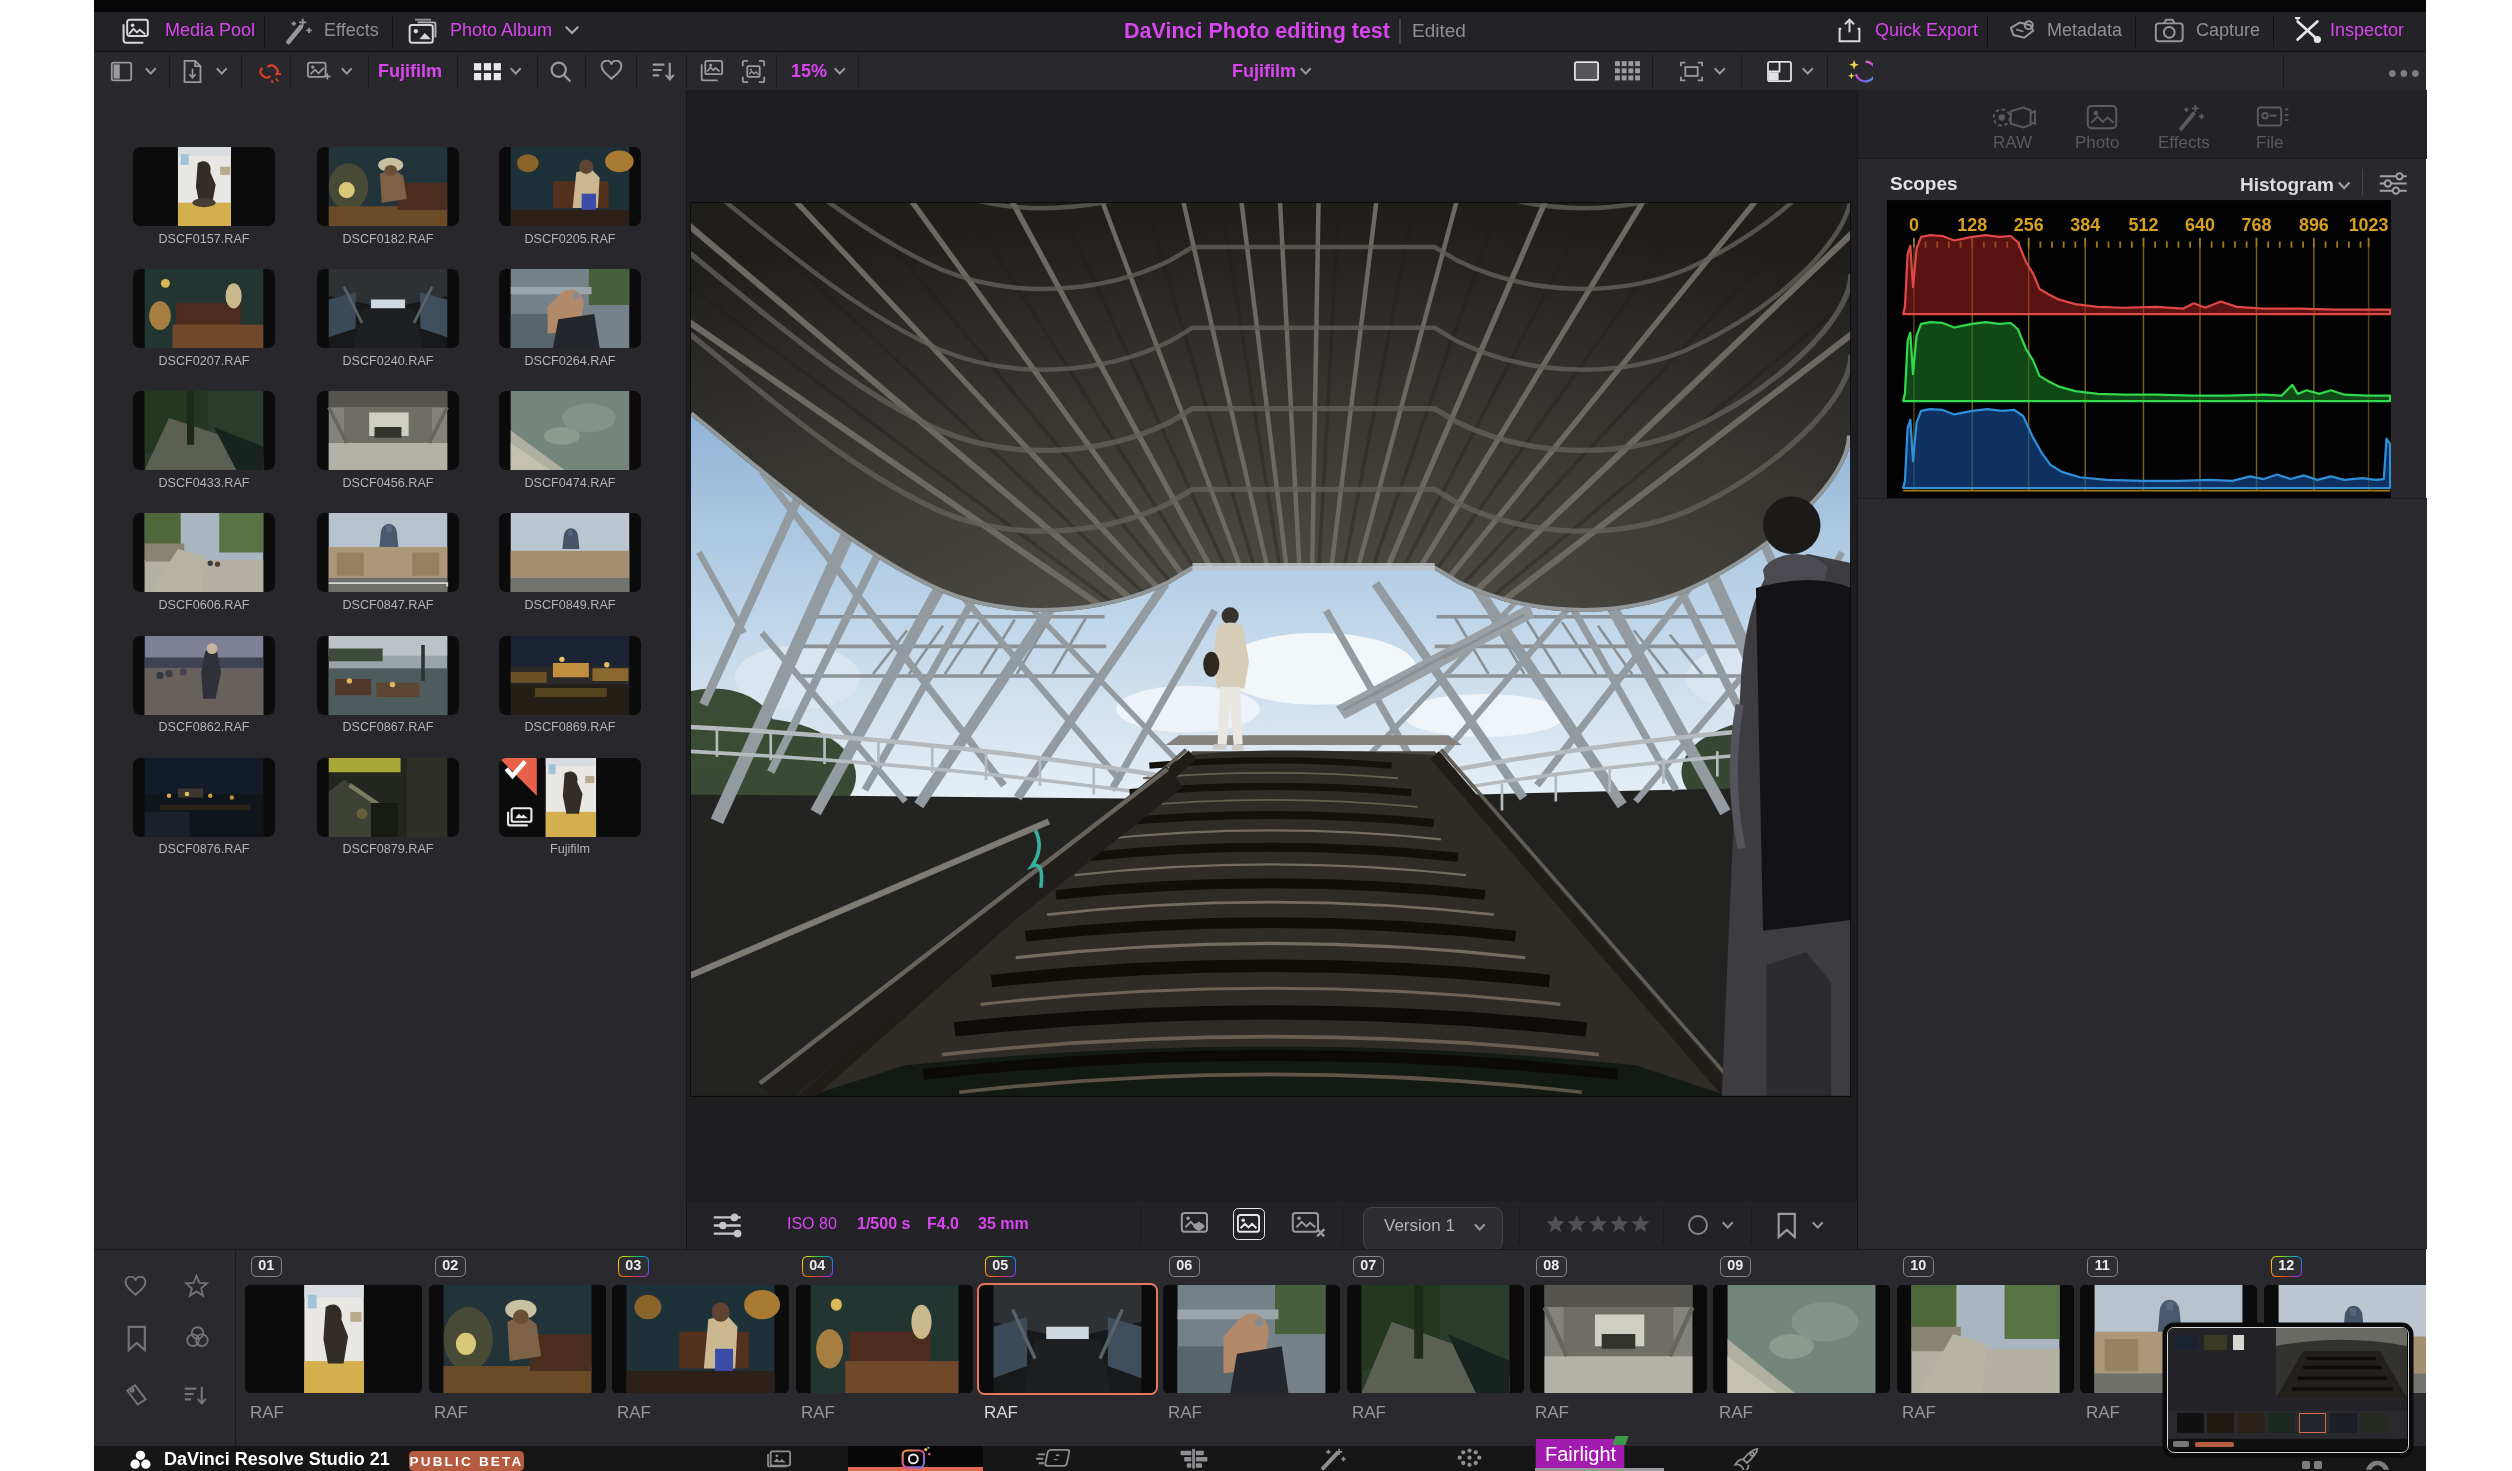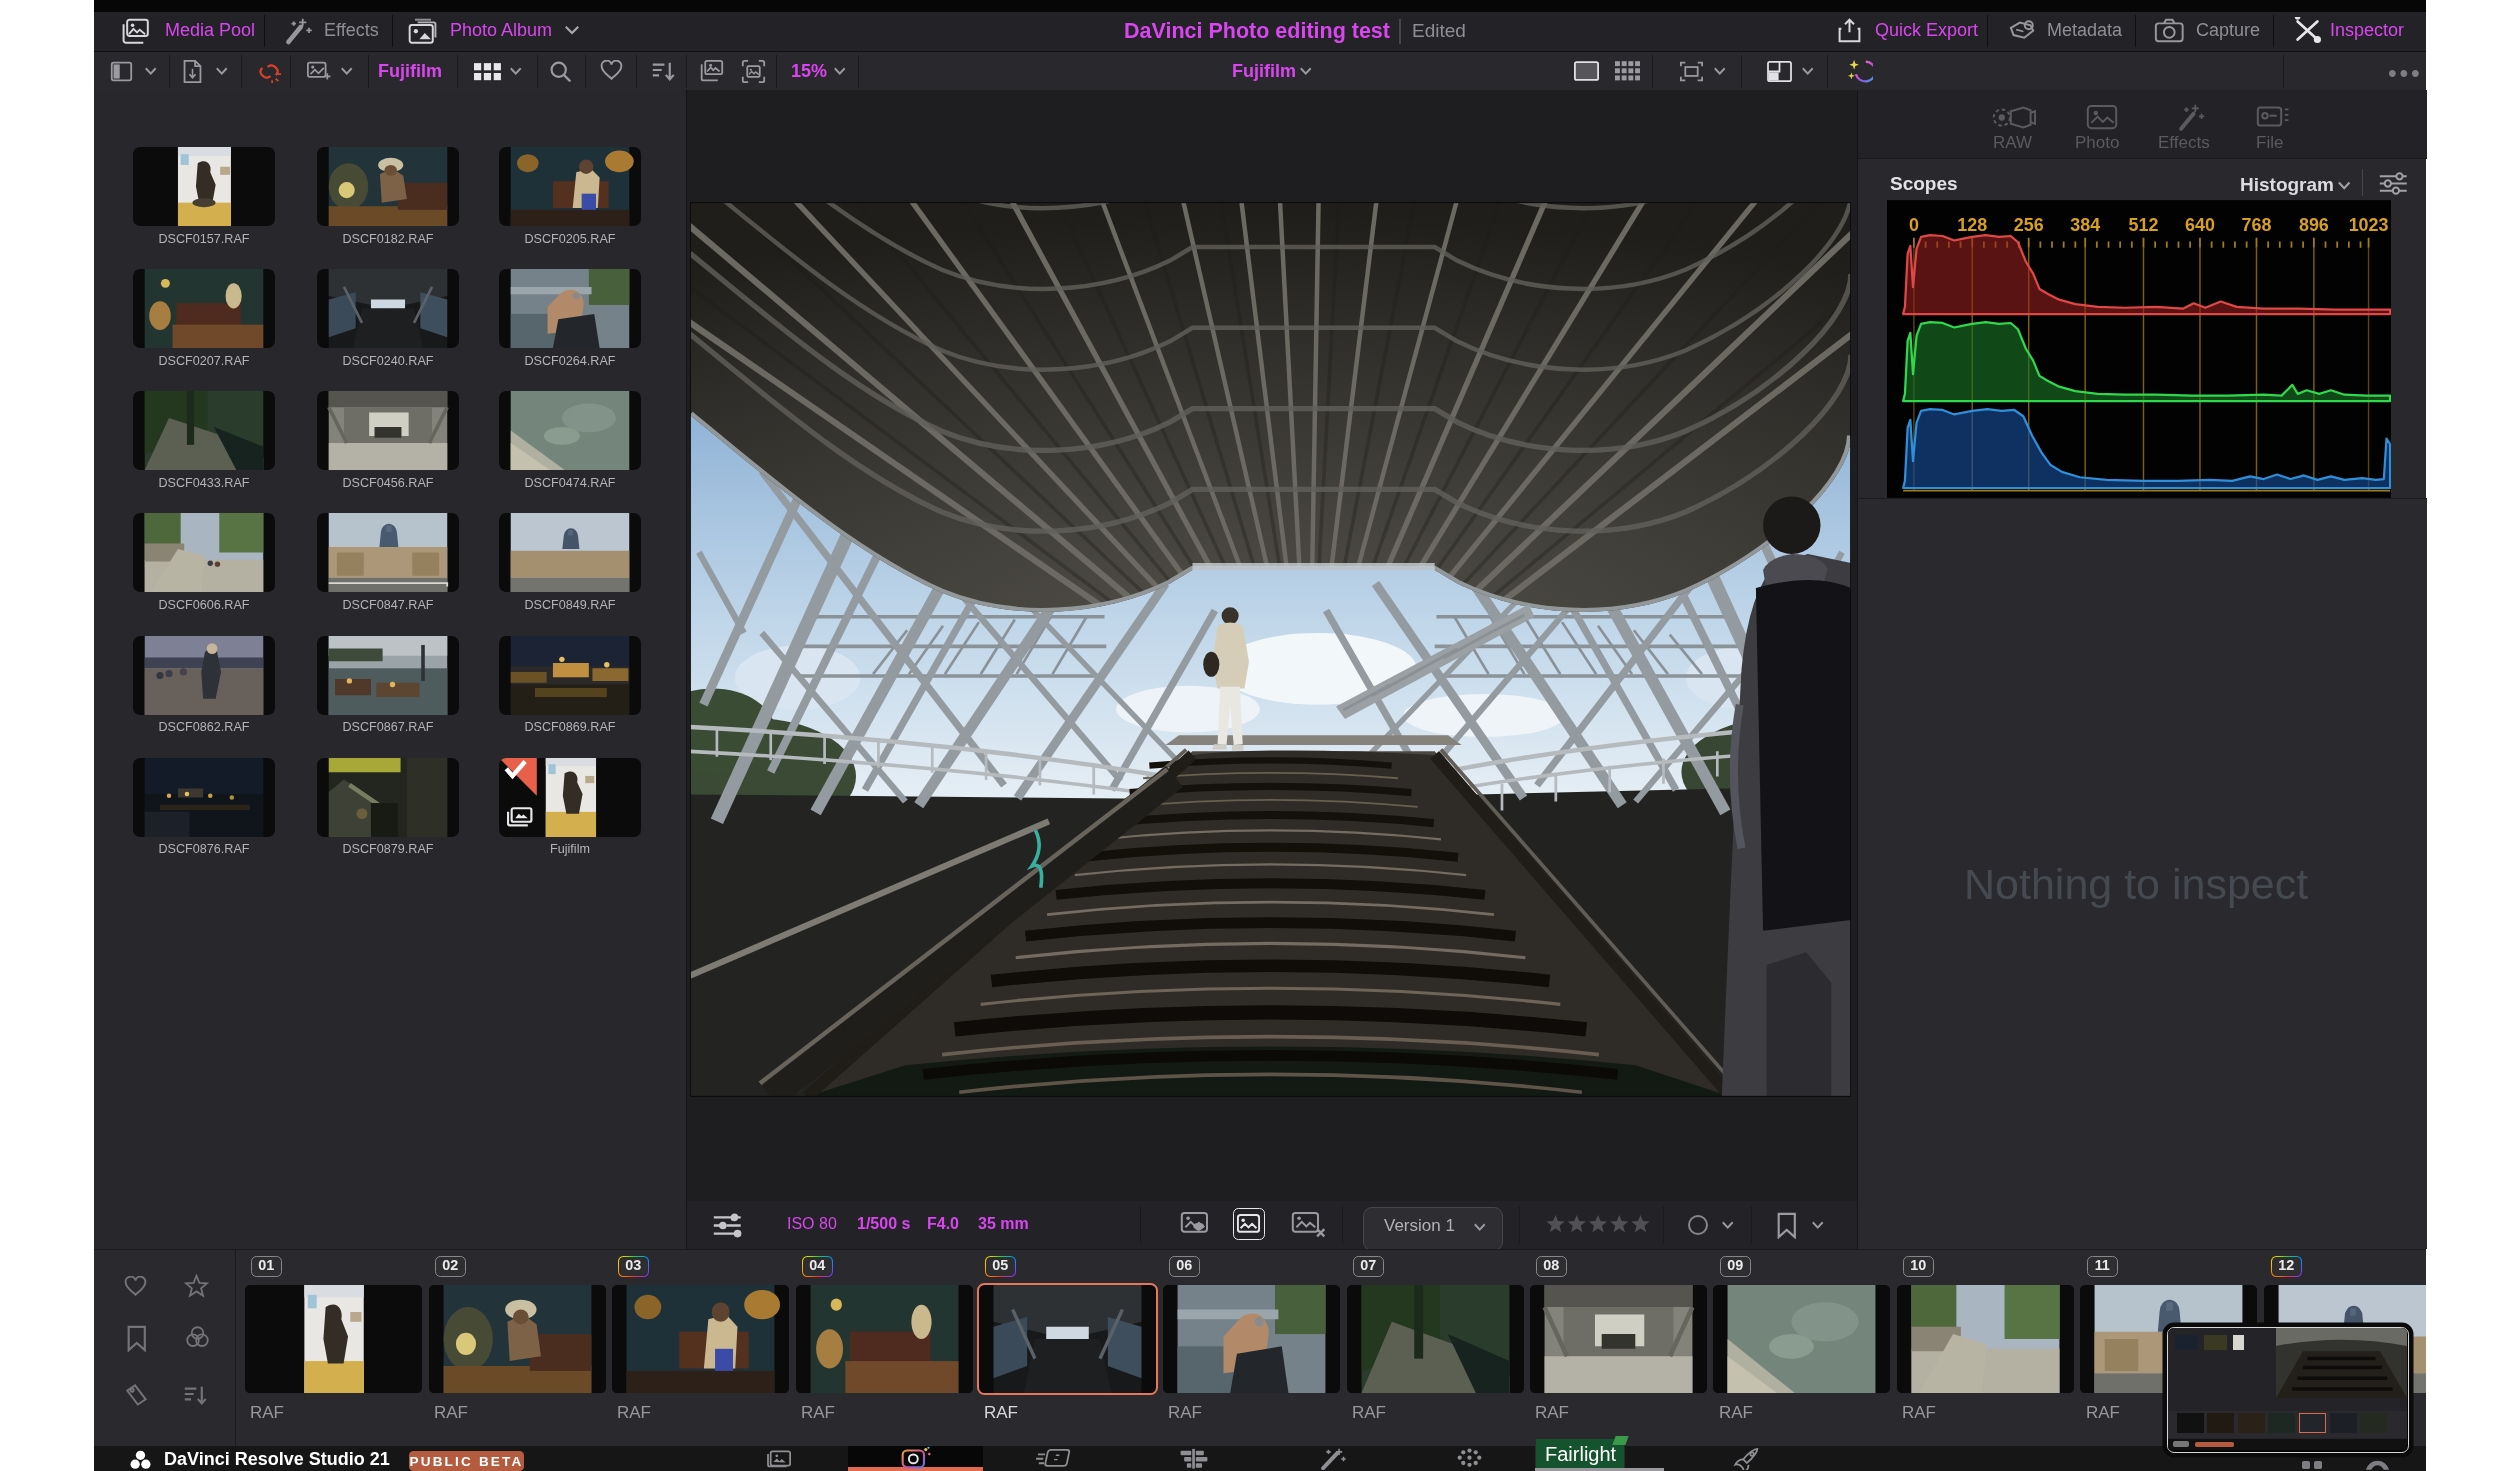--- a/index.html
+++ b/index.html
@@ -765,21 +765,20 @@
           <path d="M95 53 V324 M158 53 V324 M221 53 V324 M286 53 V324 M349 53 V324 M412 53 V324 M476 53 V324"></path>
           <path d="M30 53 V324 M537 53 V324" opacity=".7"></path>
         </g>
 <path d="M18 324 H561" stroke="#9f7c18" stroke-width="2"></path>
 <path d="M18 127 L20 119 L23 60 L26 51 L29 97 L33 54 L38 41 L48 39 L62 40 L75 45 L85 43 L95 41 L110 39 L125 41 L138 40 L146 47 L155 69 L163 82 L170 99 L180 105 L192 111 L210 116 L235 119 L265 120 L300 119 L330 121 L342 115 L355 120 L372 113 L390 119 L420 121 L460 121 L500 122 L540 122 L561 122 L561 127 Z" fill="rgba(150,32,32,.6)" stroke="#e04848" stroke-width="2.5" stroke-linejoin="round"></path>
 <path d="M18 224 L20 216 L23 157 L26 148 L29 194 L33 151 L38 138 L48 136 L62 137 L75 142 L85 140 L95 138 L110 136 L125 138 L138 137 L146 144 L155 166 L163 179 L170 196 L180 202 L192 208 L210 213 L235 216 L265 217 L300 217 L340 218 L380 218 L420 217 L440 218 L452 206 L458 216 L468 212 L482 216 L495 212 L510 217 L535 218 L561 218 L561 224 Z" fill="rgba(26,110,36,.65)" stroke="#30d84e" stroke-width="2.5" stroke-linejoin="round"></path>
 <path d="M18 321 L20 313 L23 254 L26 245 L29 291 L33 248 L38 235 L48 233 L62 234 L75 239 L85 237 L95 235 L112 233 L128 235 L142 234 L152 241 L162 263 L172 281 L182 295 L195 303 L215 309 L245 312 L285 313 L325 313 L360 312 L385 313 L405 308 L420 311 L435 306 L450 311 L465 307 L480 312 L495 308 L510 312 L530 310 L545 312 L554 311 L557 266 L561 272 L561 321 Z" fill="rgba(22,76,150,.65)" stroke="#2f8fd8" stroke-width="2.5" stroke-linejoin="round"></path>
 </svg>
 <div class="abs" style="left:0;top:408px;width:569px;height:0.9px;background:#1c1c1f"></div>
 <div class="abs" style="left:0;top:409px;width:569px;height:750px;background:#2a2a2e"></div>
-<div class="abs" style="left:106px;top:770px;font-size:43px;color:#454a51">Nothing to inspect</div>
 </div>
 <div id="filmstrip">
 <div class="abs" style="left:141px;top:0;width:0.9px;height:197px;background:#1b1b1e"></div>
 <svg class="abs" style="left:30px;top:26px" width="23" height="21.5" viewBox="0 0 26 24">
         <path d="M13 21 C9 17 2 13 2 7.5 A5 5 0 0 1 13 5 A5 5 0 0 1 24 7.5 C24 13 17 17 13 21z" fill="none" stroke="#737378" stroke-width="2.2"></path>
       </svg>
 <svg class="abs" style="left:90px;top:24px" width="25" height="24" viewBox="0 0 28 27">
         <path d="M14 2 l3.2 8 8.6.5-6.6 5.5 2.2 8.4L14 19.6 6.6 24.4l2.2-8.4L2.2 10.5l8.6-.5z" fill="none" stroke="#737378" stroke-width="2"></path>
       </svg>
 <svg class="abs" style="left:32px;top:75px" width="21.5" height="27" viewBox="0 0 24 30">
@@ -1012,21 +1011,21 @@
         </g>
       </svg>
 <svg class="abs" style="left:1635px;top:0.9px" width="32" height="23" viewBox="0 0 36 26">
         <g fill="none" stroke="#8e8e93" stroke-width="2">
           <path d="M20 18 c8-6 12-13 12-16 -3 0-10 4-16 12z"></path>
           <path d="M16 14 c-4 0-7 2-9 6 3-1 5 0 7 2 2 2 3 4 2 7 4-2 6-5 6-9"></path>
           <circle cx="26" cy="8" r="2"></circle>
         </g>
       </svg>
 </div>
-<div class="abs" style="left:1441px;top:1438px;width:90px;height:32px;background:#14532d;border:0.9px solid #2a2a2a"><div class="abs" style="left:9px;top:3.6px;font-size:20px;color:#fff">Fairlight</div><path></path></div>
+<div class="abs" style="left:1441px;top:1438px;width:90px;height:32px;background:#a21caf;border:0.9px solid #2a2a2a"><div class="abs" style="left:9px;top:3.6px;font-size:20px;color:#fff">Fairlight</div><path></path></div>
 <div class="abs" style="left:1520px;top:1436px;width:12.6px;height:9px;background:#3a9a4a;transform:skewX(-20deg)"></div>
 <div class="abs" style="left:1441px;top:1468px;width:129px;height:3.6px;background:#9a9a9e"></div>
 <div class="abs" style="left:2208px;top:1461px;width:8px;height:8px;background:#7e7e82;border-radius:1.8px"></div>
 <div class="abs" style="left:2220px;top:1461px;width:8px;height:8px;background:#7e7e82;border-radius:1.8px"></div>
 <svg class="abs" style="left:2270px;top:1459px" width="27" height="12.6" viewBox="0 0 30 14">
       <path d="M2 12 Q6 2 15 2 Q24 2 28 12 L22 12 Q19 7 15 7 Q11 7 8 12z" fill="#7e7e82"></path>
     </svg>
 <div class="abs" style="left:2073px;top:1327px;width:242px;height:126px;background:#060607;border-radius:7.2px;border:1.8px solid #d8d8d8;overflow:hidden;box-shadow:0 0 0 4.5px #0b0b0c">
 <div class="abs" style="left:0;top:0;width:239px;height:122px;background:#242428"></div>
 <div class="abs" style="left:7.2px;top:7.2px;width:23px;height:15.3px;background:#1a2230"></div>

